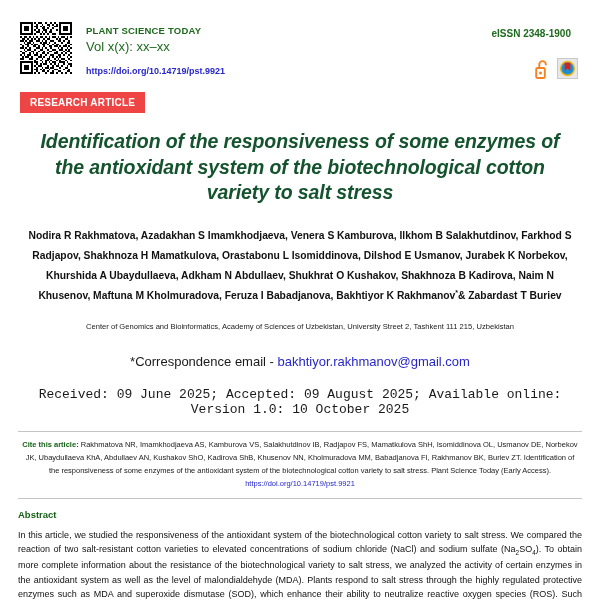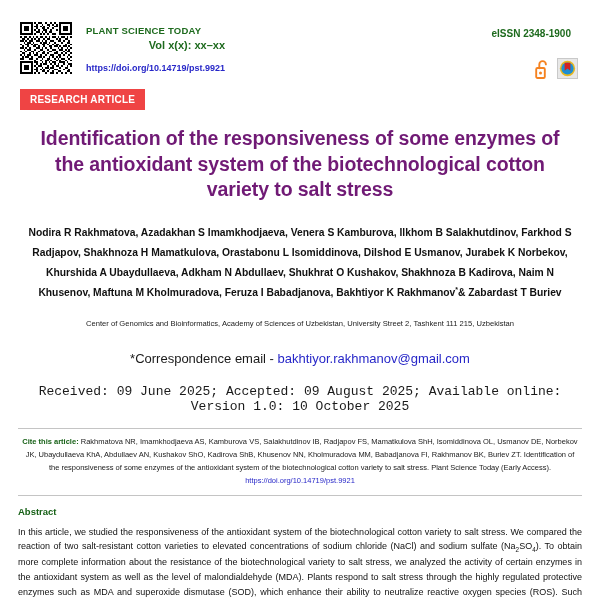--- a/index.html
+++ b/index.html
@@ -45,23 +45,22 @@
     line-height: 1.45;
   }
   .journal-title {
     color: #1d6a1d;
     font-weight: bold;
     font-size: 9.5px;
     letter-spacing: .2px;
   }
   .journal-vol {
     color: #1d6a1d;
-    font-weight: bold;
-    font-size: 11px;
-    text-align: right;
+    font-weight: normal;
+    font-size: 13px;
   }
   .journal-doi {
     color: #2727c8;
     font-weight: bold;
     font-size: 9px;
     text-decoration: none;
   }
   .eissn {
     position: absolute;
     right: 15px;
@@ -95,25 +94,26 @@
     font-weight: bold;
     font-size: 10px;
     letter-spacing: .2px;
     padding: 5px 10px 5px 10px;
   }
 
   
   .title {
     margin: 16px 22px 0 22px;
     text-align: center;
-    color: #701a75;
+    color: #14532d;
     font-weight: bold;
     font-size: 19.5px;
     line-height: 1.32;
     letter-spacing: -.1px;
+    font-style: italic;
   }
 
   
   .authors {
     margin: 20px 14px 0 14px;
     text-align: center;
     font-weight: bold;
     font-size: 10.3px;
     line-height: 1.95;
     color: #111111;

